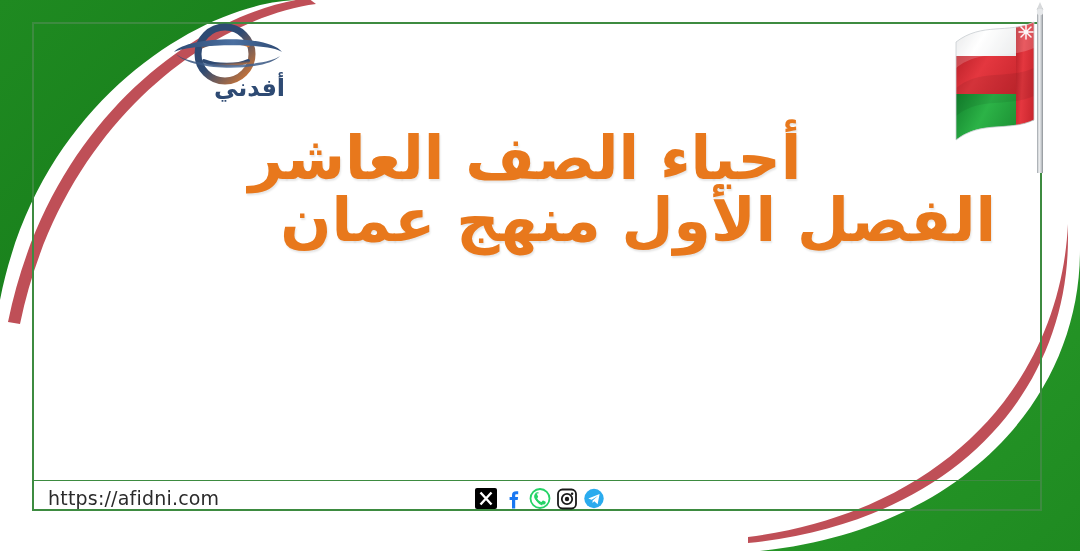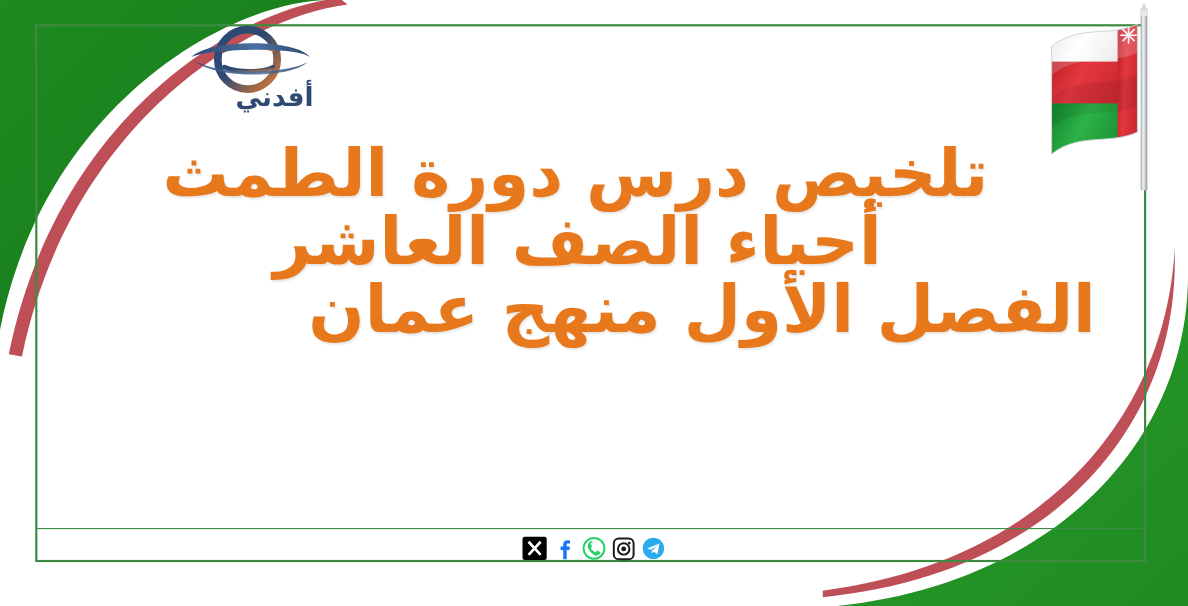--- a/index.html
+++ b/index.html
@@ -158,25 +158,25 @@
       <path d="M24,38 C38,22 118,20 132,38 C120,28 40,30 24,38 Z" fill="url(#ringG)"></path>
       <path d="M26,40 C42,58 116,58 130,42 C114,54 42,54 26,40 Z" fill="url(#ringG)" opacity="0.85"></path>
     </svg>
     <div style="position:absolute;left:6px;top:62px;width:140px;height:32px;">
       <span style="position:absolute;left:58px;top:-2px;font-size:24px;font-weight:bold;
                    color:#2e4a73;direction:rtl;font-family:'DejaVu Sans',sans-serif;text-align:right;">أفدني</span>
     </div>
   </div>
 
   <div class="title-block">
-    <div class="title-line l1">تلخيص درس دورة الطمث</div>
     <div class="title-line l2">أحياء الصف العاشر</div>
     <div class="title-line l3">الفصل الأول منهج عمان</div>
   </div>
 
+  <div class="site-url">https://afidni.com</div>
 
   <div class="social-row">
 
     <svg class="s-icon" width="26" height="26" viewBox="0 0 26 26">
       <rect x="2" y="3" width="22" height="21" rx="2" fill="#000000"></rect>
       <path d="M7.5 7.5 L18.5 19.5 M18.5 7.5 L7.5 19.5" stroke="#ffffff" stroke-width="2.4" stroke-linecap="butt"></path>
     </svg>
 
     <svg class="s-icon" width="26" height="26" viewBox="0 0 26 26">
       <path d="M16.4 6.2 C13.2 6.2 12.0 7.6 12.0 10.3 L12.0 11.9 L9.6 11.9 L9.6 15.0

